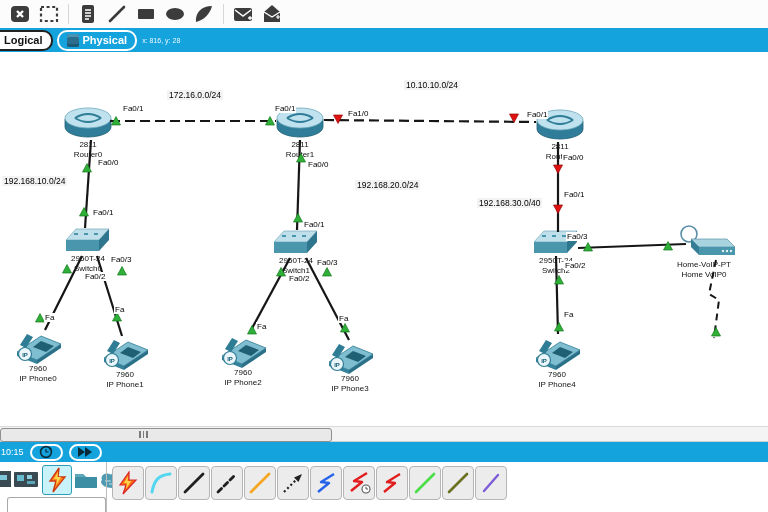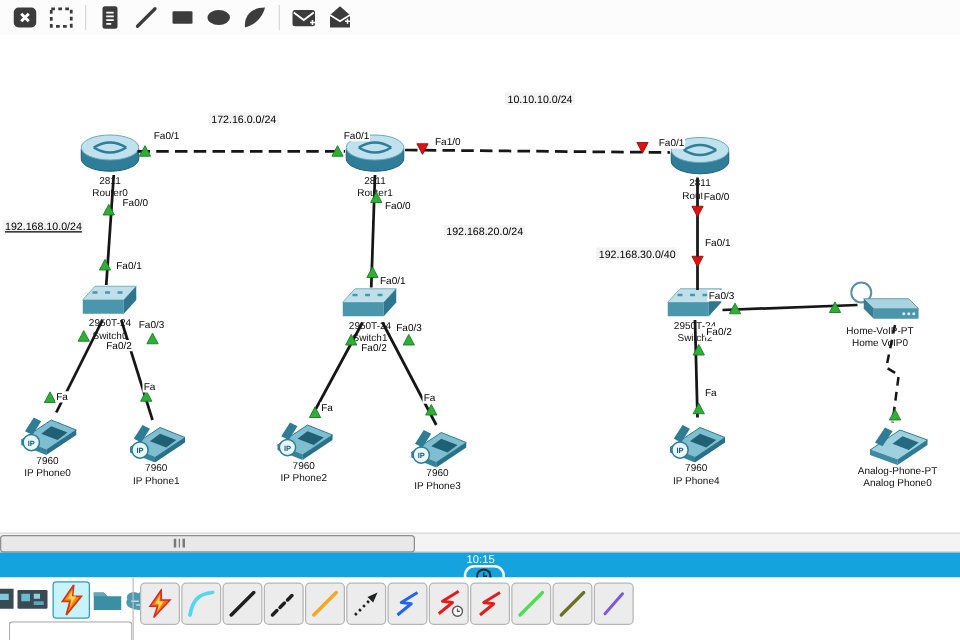--- a/index.html
+++ b/index.html
@@ -42,21 +42,21 @@
   
   #hscroll{position:absolute;left:0;top:426px;width:768px;height:16px;background:#f4f4f4;
            border-top:1px solid #d9d9d9;border-bottom:1px solid #cfcfcf;box-sizing:border-box;}
   #hthumb{position:absolute;left:0;top:1px;width:330px;height:12px;background:#e9e9e9;
           border:1px solid #8f8f8f;border-radius:3px;cursor:pointer;}
   .grip{position:absolute;left:138px;top:2px;display:flex;gap:2px;}
   .grip i{width:1.5px;height:7px;background:#7a7a7a;display:block;}
 
   
   #simbar{position:absolute;left:0;top:442px;width:768px;height:20px;background:#14a3dd;
-          display:flex;align-items:center;flex-direction:column;}
+          display:flex;align-items:center;}
   .simtime{color:#fff;font-size:9px;margin-left:1px;}
   .simbtn{height:17px;min-width:33px;border:2px solid #fff;border-radius:10px;background:transparent;
           margin-left:6px;display:flex;align-items:center;justify-content:center;cursor:pointer;padding:0;}
 
   
   #bottompanel{position:absolute;left:0;top:462px;width:768px;height:50px;background:#fff;}
   #vdiv{position:absolute;left:106px;top:0;width:1px;height:50px;background:#bdbdbd;}
   .catbox{position:absolute;top:3px;width:28px;height:28px;display:flex;align-items:center;
           justify-content:center;cursor:pointer;border-radius:3px;}
   .catbox.selected{background:#c8f3fa;border:1.5px solid #2f9cb5;}
@@ -119,20 +119,28 @@
     </button>
     <button class="tbtn">
       <svg width="24" height="24">
           <path d="M4,10 L12,3 L20,10 V20 H4 Z" fill="#3c3c3c"></path>
           <path d="M4,10 L12,15 L20,10" stroke="#fff" stroke-width="1.4" fill="none"></path>
           <path d="M16,15 h4 M18,13 v4" stroke="#fff" stroke-width="1.2"></path>
         </svg>
     </button>
   </div>
 
+  <div id="modebar">
+    <div class="pill logical">Logical</div>
+    <div class="pill physical">
+      <span class="layersicon"></span>
+      <span>Physical</span>
+    </div>
+    <span class="coords">x: 816, y: 28</span>
+  </div>
 
   <div id="canvas">
 
     <svg id="wires" width="768" height="374">
       <defs>
         <polygon id="tu" points="-4.5,4 4.5,4 0,-4.5"></polygon>
         <polygon id="td" points="-4.5,-4 4.5,-4 0,4.5"></polygon>
       </defs>
 
       <path class="wire dashed" d="M110,69 H276"></path>
@@ -312,31 +320,20 @@
         <polygon points="26,23 62,23 62,31 26,31" fill="#4a96ad"></polygon>
         <polygon points="18,15 26,23 26,31 18,23" fill="#357d95"></polygon>
         <circle cx="50" cy="27" r="1.2" fill="#dff2f7"></circle>
           <circle cx="54" cy="27" r="1.2" fill="#dff2f7"></circle>
           <circle cx="58" cy="27" r="1.2" fill="#dff2f7"></circle>
       </svg>
       <div class="dlabel">Home-VoIP-PT</div>
       <div class="dlabel">Home VoIP0</div>
     </div>
 
-    <div class="device" style="left:676px;top:284px;width:84px;">
-      <svg width="52" height="36">
-        <polygon points="4,24 26,32 50,16 28,8" fill="#9fd0de" stroke="#2f7d94" stroke-width="0.8"></polygon>
-        <polygon points="4,24 26,32 26,36 4,28" fill="#3d8aa2"></polygon>
-          <polygon points="26,32 50,16 50,20 26,36" fill="#2f7b92"></polygon>
-        <polygon points="30,13 43,18 35,24 22,19" fill="#246a80"></polygon>
-        <polygon points="8,18 16,6 22,9 14,21" fill="#2f7d94"></polygon>
-      </svg>
-      <div class="dlabel">Analog-Phone-PT</div>
-      <div class="dlabel">Analog Phone0</div>
-    </div>
 
     <span class="plabel" style="left:122px;top:52px;">Fa0/1</span>
     <span class="plabel" style="left:274px;top:52px;">Fa0/1</span>
     <span class="plabel" style="left:347px;top:57px;">Fa1/0</span>
     <span class="plabel" style="left:526px;top:58px;">Fa0/1</span>
     <span class="plabel" style="left:97px;top:106px;">Fa0/0</span>
     <span class="plabel" style="left:307px;top:108px;">Fa0/0</span>
     <span class="plabel" style="left:562px;top:101px;">Fa0/0</span>
     <span class="plabel" style="left:563px;top:138px;">Fa0/1</span>
     <span class="plabel" style="left:92px;top:156px;">Fa0/1</span>
@@ -347,22 +344,22 @@
     <span class="plabel" style="left:288px;top:222px;">Fa0/2</span>
     <span class="plabel" style="left:566px;top:180px;">Fa0/3</span>
     <span class="plabel" style="left:564px;top:209px;">Fa0/2</span>
     <span class="plabel" style="left:44px;top:261px;">Fa</span>
     <span class="plabel" style="left:114px;top:253px;">Fa</span>
     <span class="plabel" style="left:256px;top:270px;">Fa</span>
     <span class="plabel" style="left:338px;top:262px;">Fa</span>
     <span class="plabel" style="left:563px;top:258px;">Fa</span>
 
     <span class="snet" style="left:167px;top:38px;">172.16.0.0/24</span>
-    <span class="snet" style="left:404px;top:22px;">10.10.10.0/24</span>
-    <span class="snet" style="left:2px;top:124px;text-decoration:underline;">192.168.10.0/24</span>
+    <span class="snet" style="left:404px;top:28px;">10.10.10.0/24</span>
+    <span class="snet" style="left:2px;top:124px;">192.168.10.0/24</span>
     <span class="snet" style="left:331px;top:128px;margin-left:24px;">192.168.20.0/24</span>
     <span class="snet" style="left:477px;top:146px;">192.168.30.0/40</span>
   </div>
 
   <div id="hscroll">
     <div id="hthumb">
       <span class="grip">
           <i></i>
           <i></i>
           <i></i>

